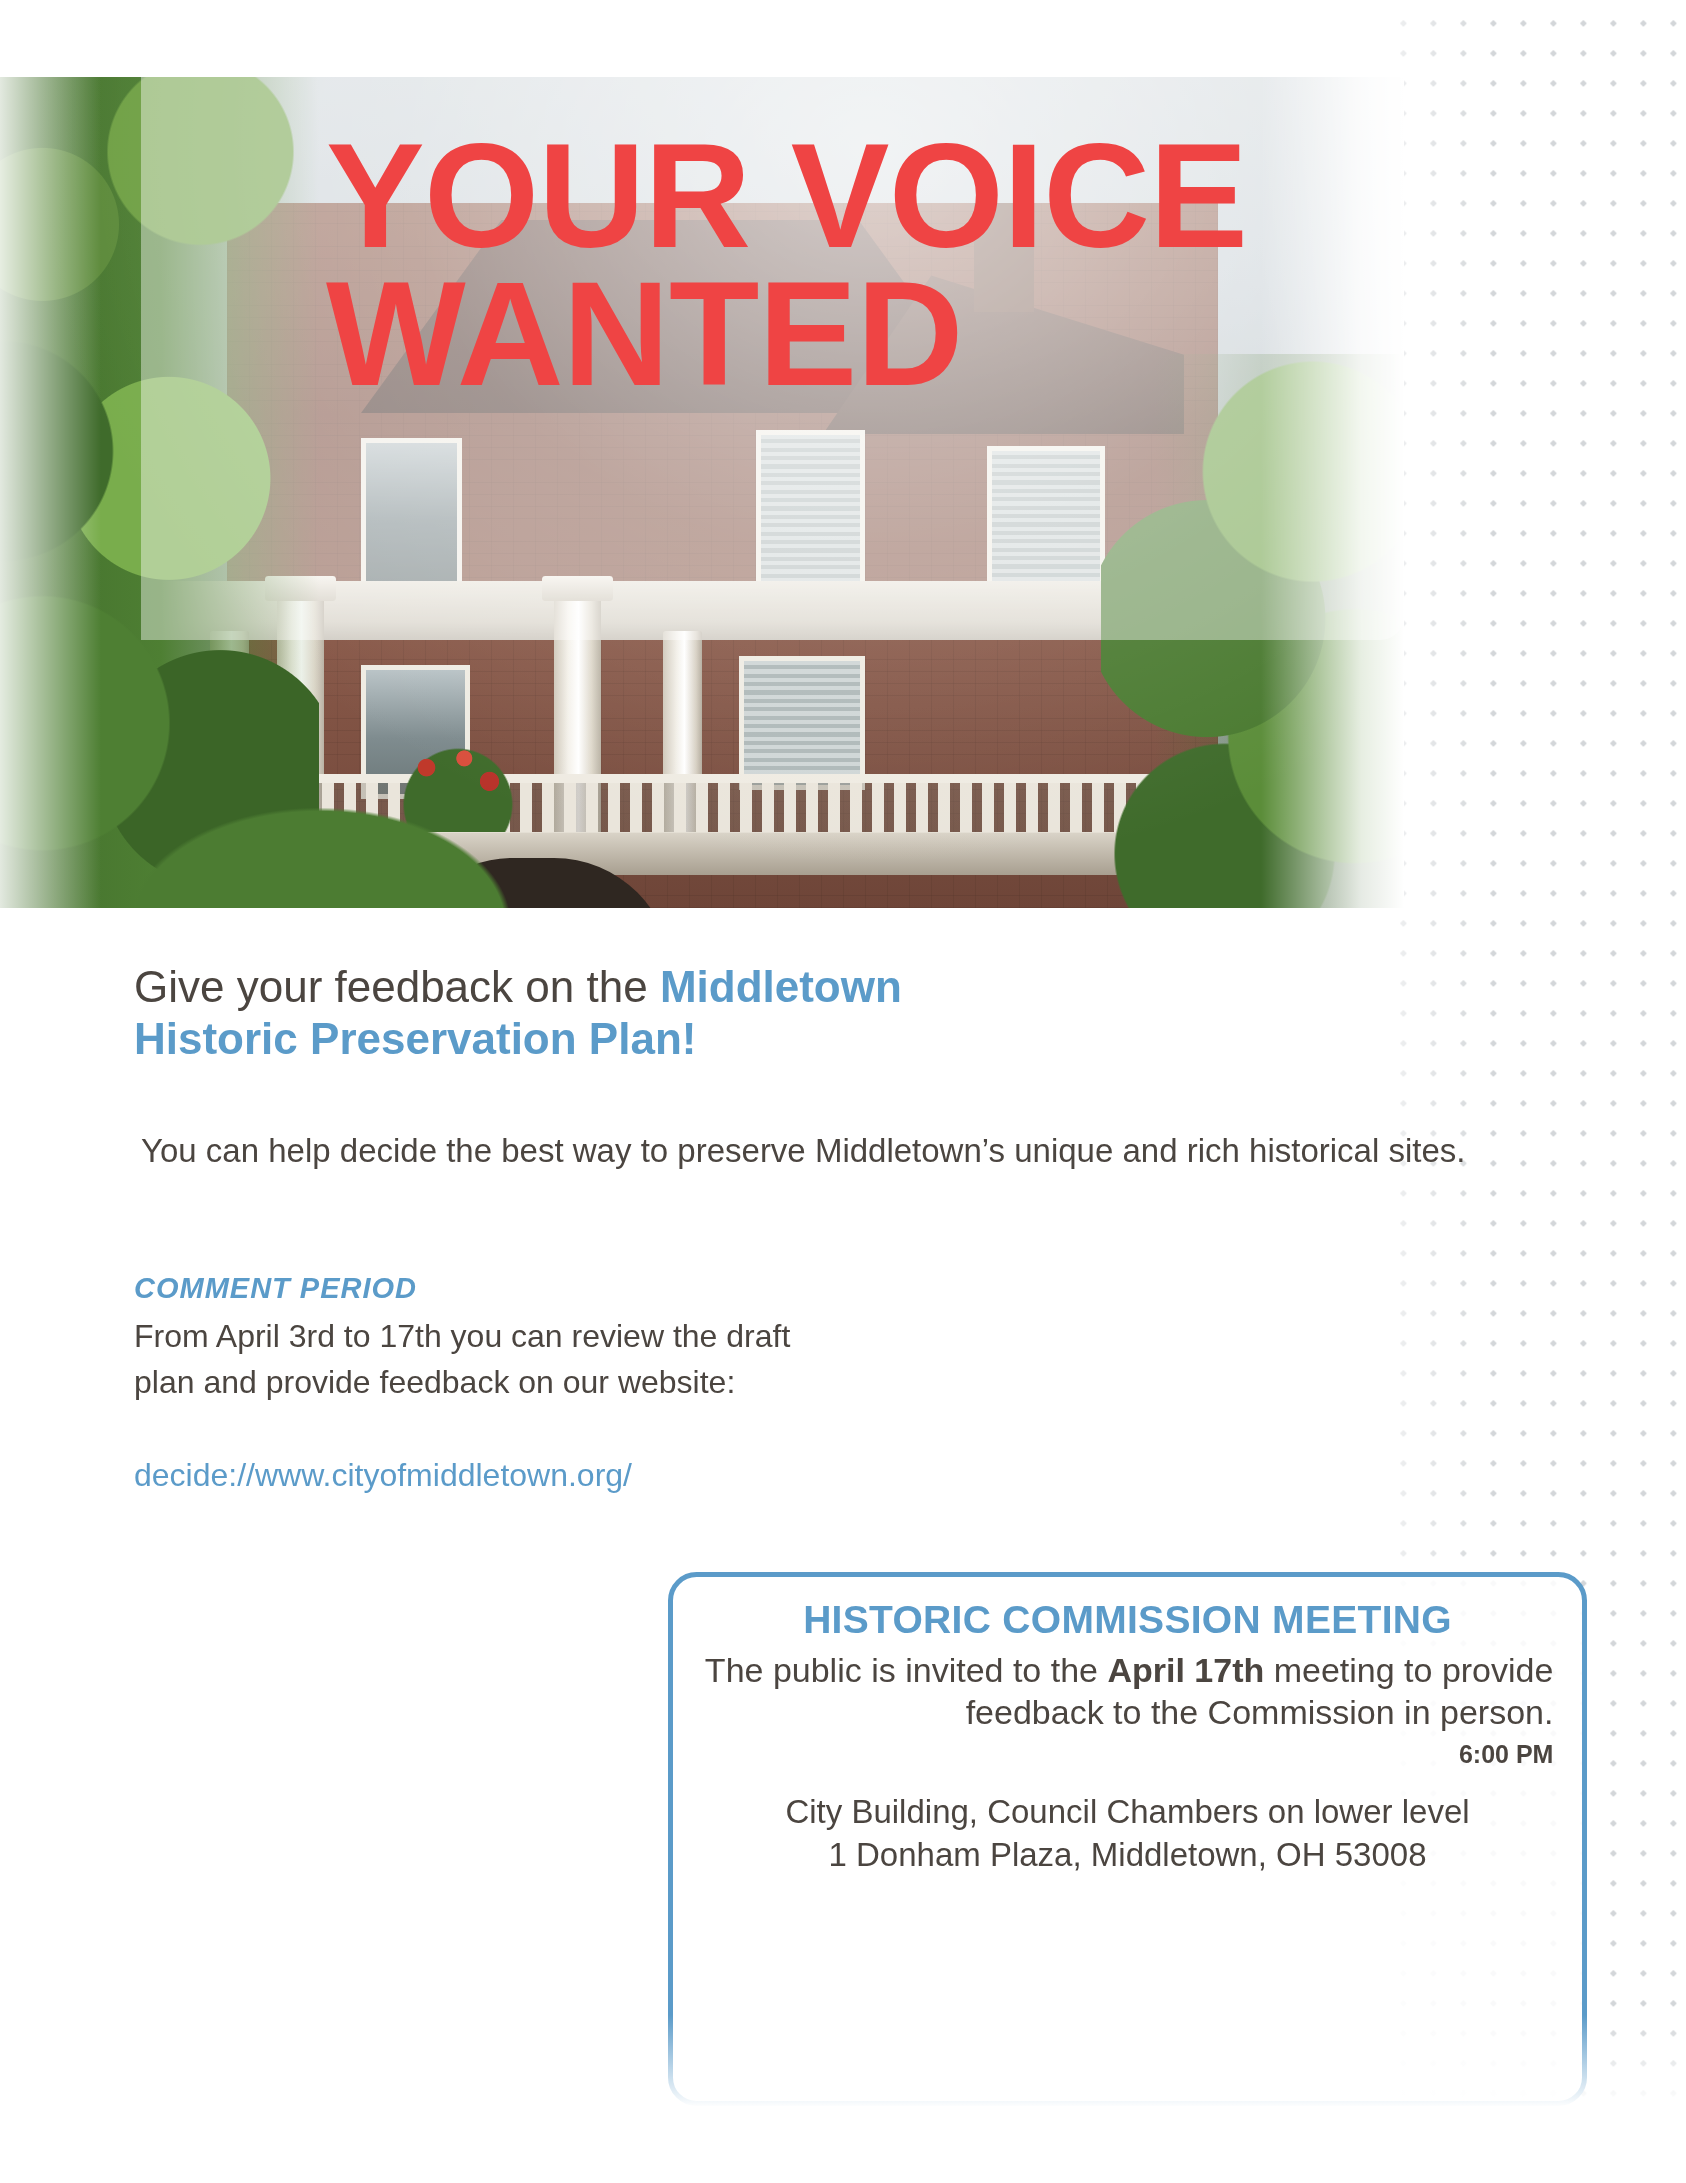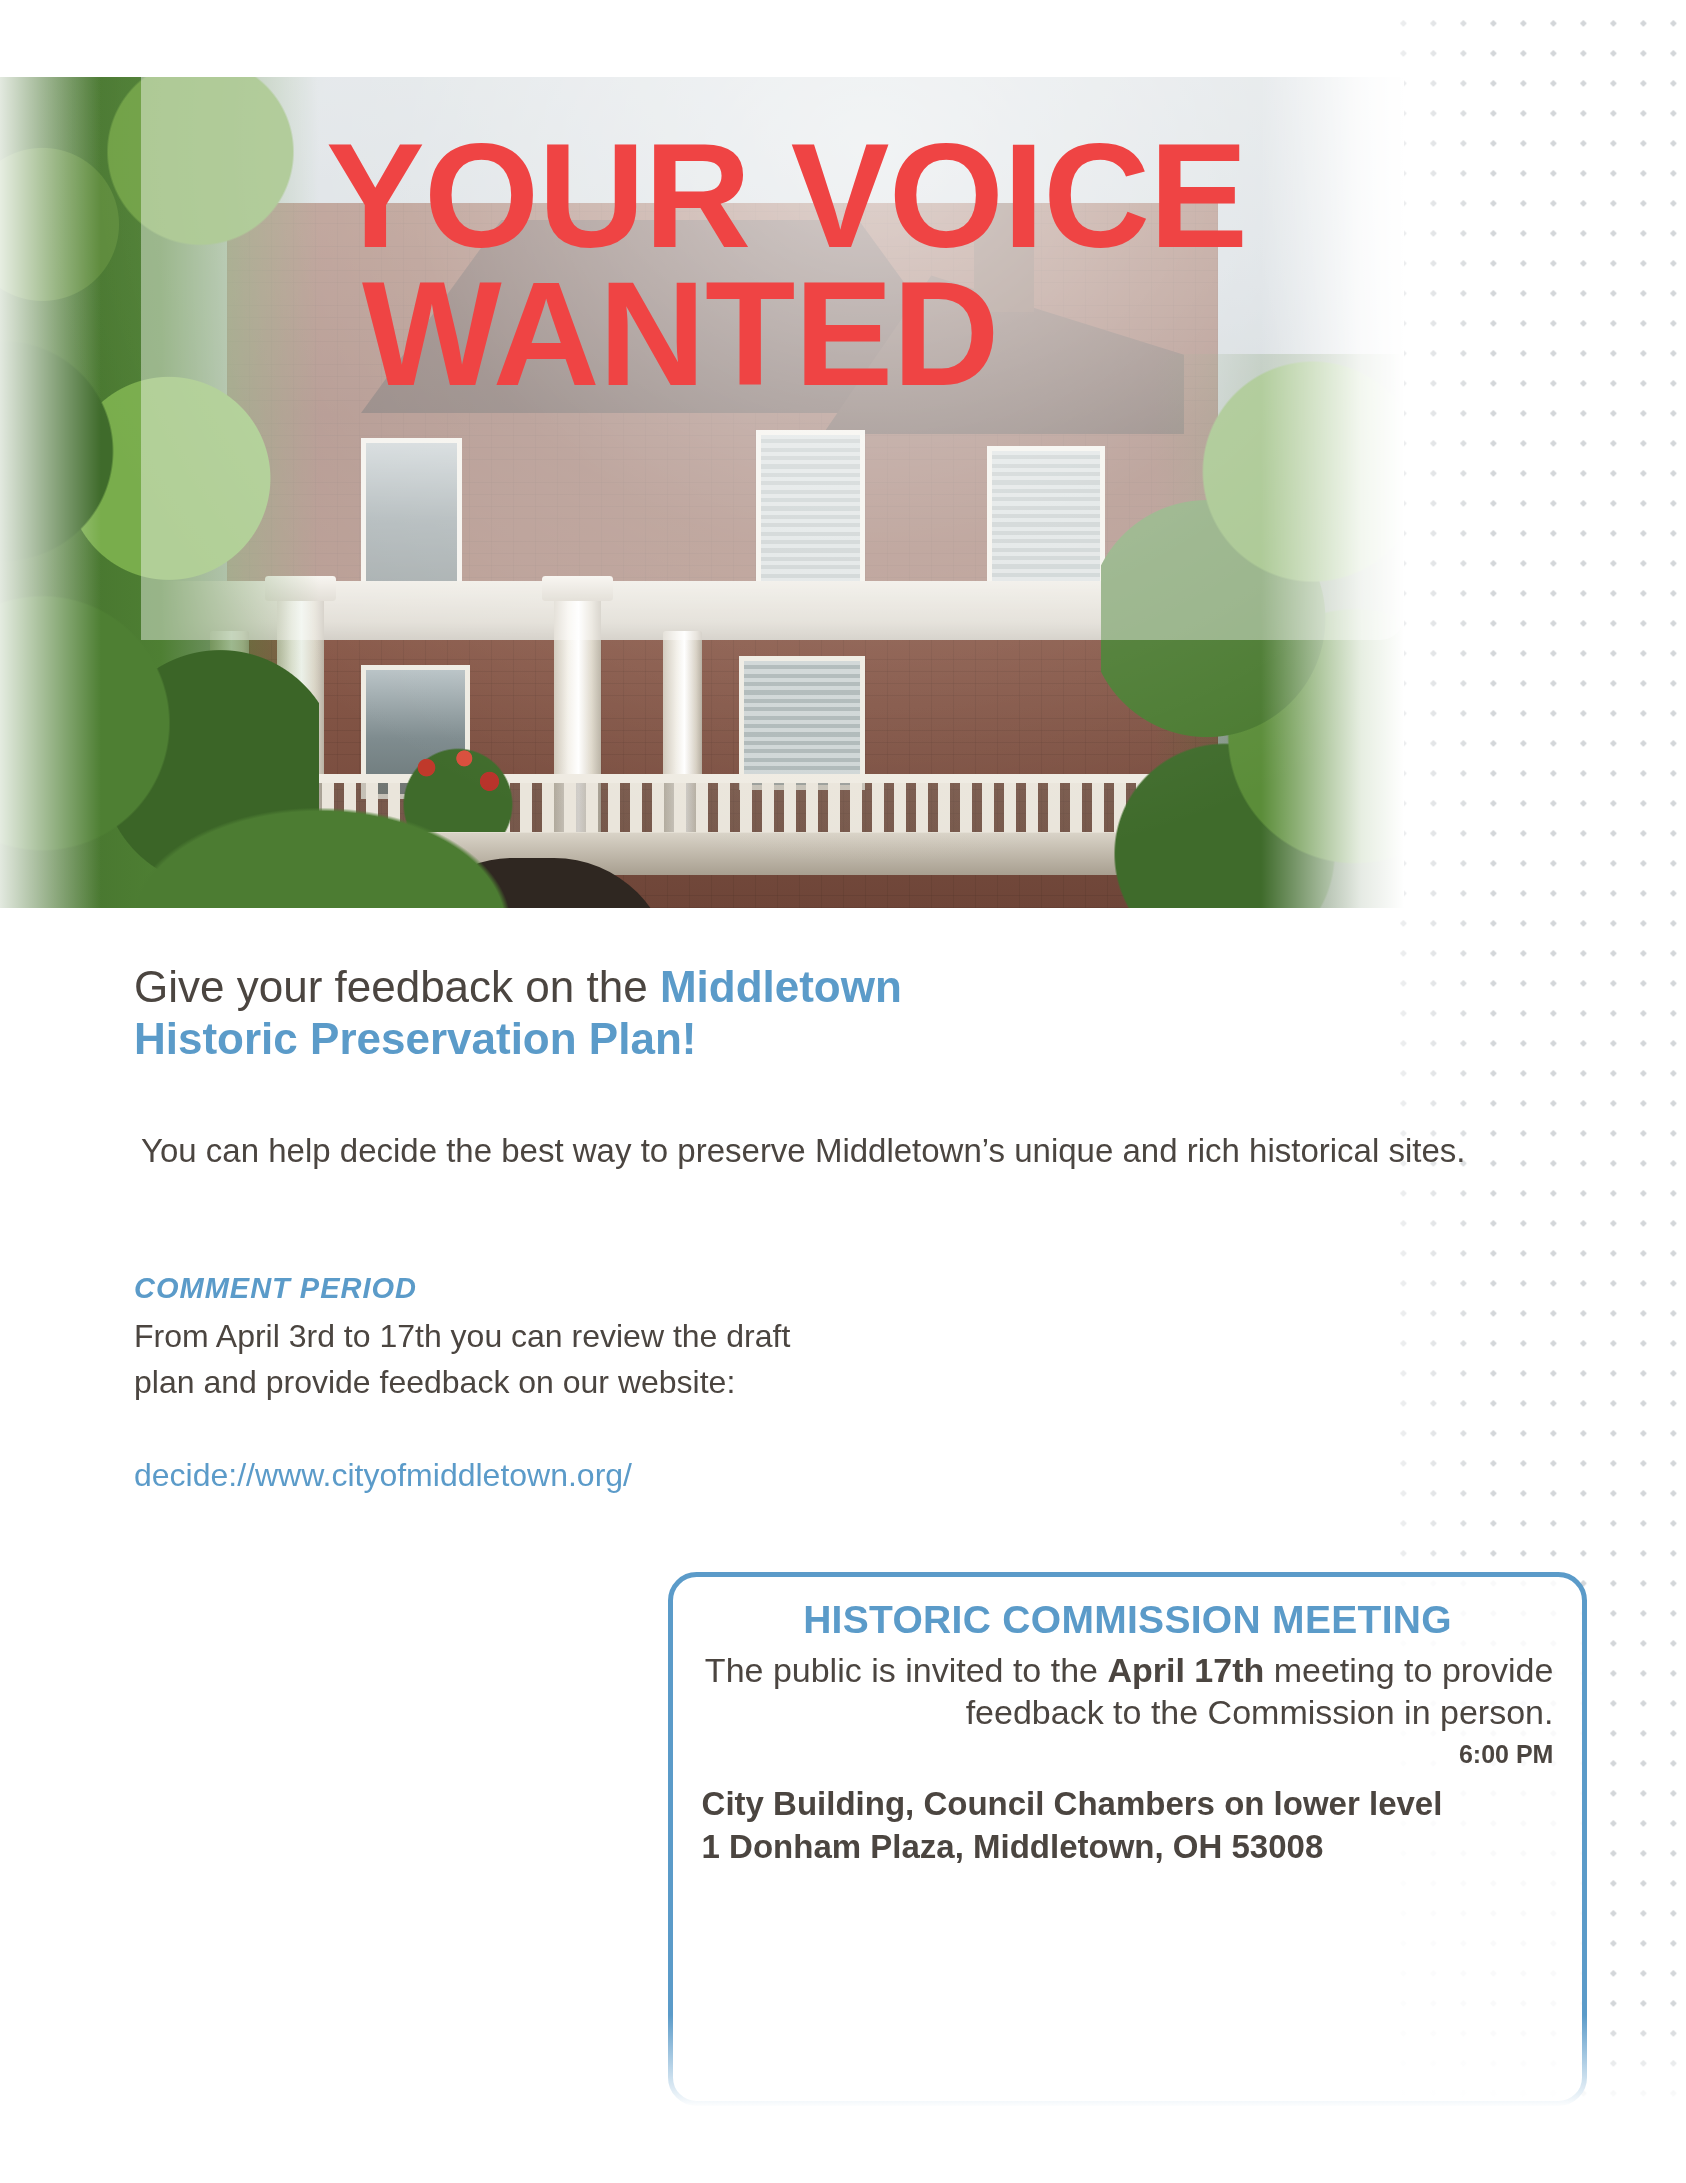--- a/index.html
+++ b/index.html
@@ -211,21 +211,21 @@
     position: absolute;
     left: 326px; top: 127px;
     width: 1310px;
     font-size: 148px;
     line-height: 0.93;
     font-weight: bold;
     color: #ef4444;
     letter-spacing: -0.8px;
     font-family: "Liberation Sans", sans-serif;
   }
-  .hero-title .l2 { display: block; margin-left: 36px; }
+  .hero-title .l2 { display: block; }
 
   
   .lead {
     position: absolute;
     left: 134px; top: 961px;
     width: 1276px;
     font-size: 44px;
     line-height: 1.18;
     color: #4b4540;
     font-family: "Liberation Sans", sans-serif;
@@ -294,24 +294,24 @@
   }
   .meeting-body b { font-weight: bold; }
   .meeting-time {
     margin-top: 6.7px;
     text-align: right;
     font-size: 25px;
     font-weight: bold;
     color: #4b4540;
   }
   .meeting-loc {
-    margin-top: 14px;
-    text-align: left;
+    margin-top: 22px;
+    text-align: center;
     font-size: 33px;
-    font-weight: bold;
+    font-weight: normal;
     line-height: 1.3;
     color: #4b4540;
   }
 </style>
 </head>
 <body>
 
 <div class="dot-bg"></div>
 <div class="white-left"></div>
 <div class="white-left-fade"></div>

